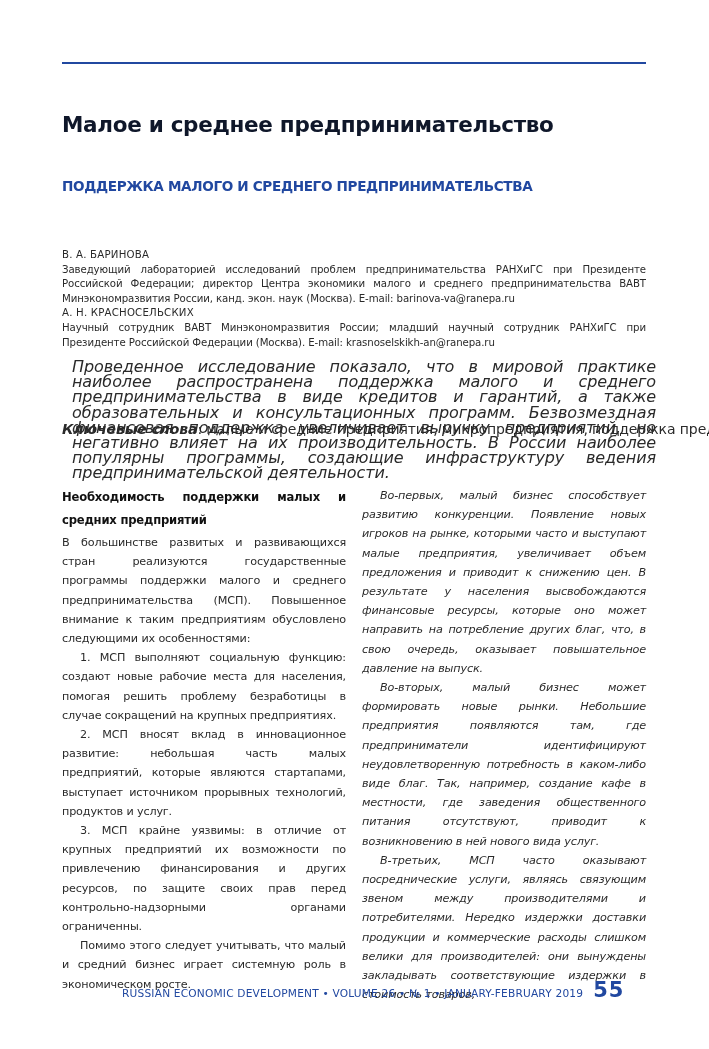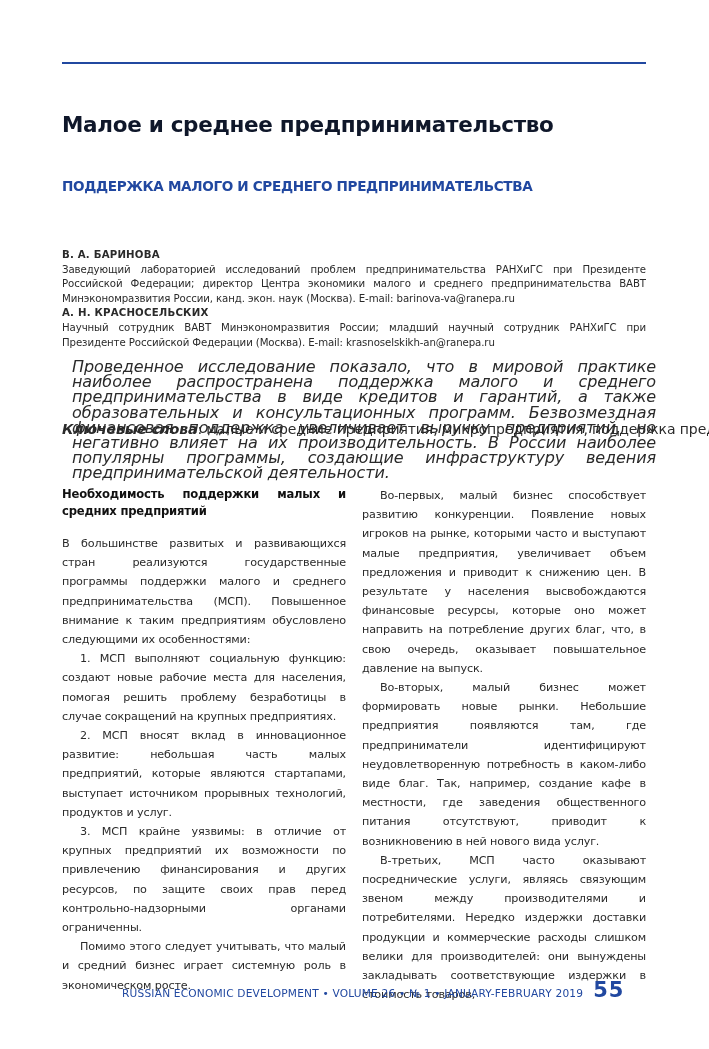--- a/index.html
+++ b/index.html
@@ -8,33 +8,33 @@
   .top-rule { position:absolute; left:62px; top:62px; width:584px; height:2px; background:#2148a0; }
   .section-title { position:absolute; left:62px; top:112px; width:600px;
          font-family:"DejaVu Sans", sans-serif; font-weight:bold; font-size:21.5px;
          color:#0f172a; letter-spacing:-0.3px; white-space:nowrap; }
   .article-title { position:absolute; left:62px; top:178px; width:590px;
          font-family:"DejaVu Sans", sans-serif; font-weight:bold; font-size:13.6px;
          line-height:17.5px; color:#2148a0; letter-spacing:-0.35px; }
   .article-title div { white-space:nowrap; }
   .authors { position:absolute; left:62px; top:248px; width:584px; font-size:10.2px;
          line-height:14.6px; color:#2a2a2a; }
-  .author-name { font-weight:bold; font-size:10.2px; letter-spacing:0.2px; }
+  .author-name { font-weight:normal; font-size:10.2px; letter-spacing:0.2px; }
   .author-aff { text-align:justify; letter-spacing:-0.1px; }
   .abstract { position:absolute; left:62px; top:359px; width:584px; font-size:16px;
          line-height:15.2px; font-style:italic; text-align:justify; color:#2a2a2a; letter-spacing:-0.1px;margin-left:10px;}
   .keywords { position:absolute; left:62px; top:422px; width:590px; font-size:14px;
          line-height:15px; color:#2a2a2a; white-space:nowrap; letter-spacing:-0.1px;text-align:right;}
   .keywords b { font-style:italic; }
   .col { position:absolute; top:486px; width:284px; font-size:11.2px; line-height:19.2px;
          color:#2a2a2a; text-align:justify; letter-spacing:-0.15px; }
   .col-left { left:62px; }
-  .col-right { left:362px; }
-  .col-heading { font-weight:bold; font-size:11.6px; line-height:17px; color:#111;
-         letter-spacing:-0.2px; margin-bottom:14px; }
+  .col-right { left:362px;font-style:italic; }
+  .col-heading { font-weight:bold; font-size:11.6px; line-height:23px; color:#111;
+         letter-spacing:-0.2px; margin-bottom:1px; }
   .para { margin:0; }
   .indent { text-indent:18px; }
   .footer { position:absolute; left:122px; top:978px; width:524px; height:20px;
          display:flex; justify-content:flex-start; align-items:baseline; color:#2148a0; }
   .footer-text { font-size:10.6px; letter-spacing:0.2px; white-space:nowrap; }
   .page-num { font-weight:bold; font-size:21px; margin-left:10px; letter-spacing:1px; }
 </style>
 </head>
 <body>
 

